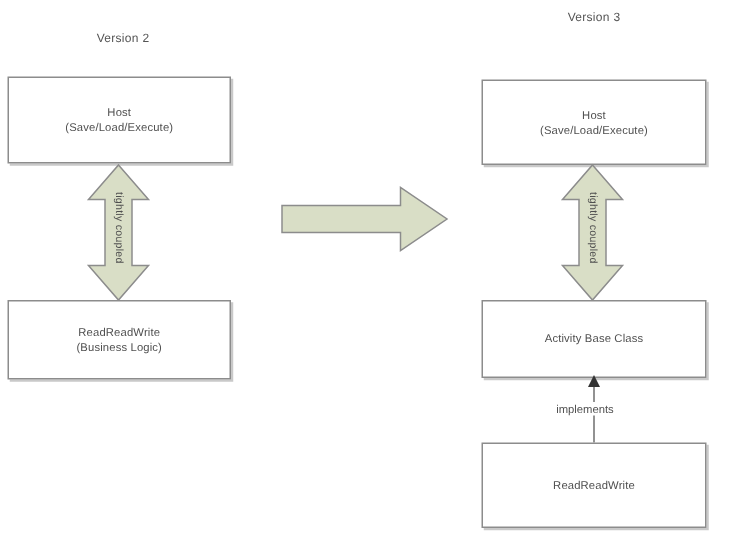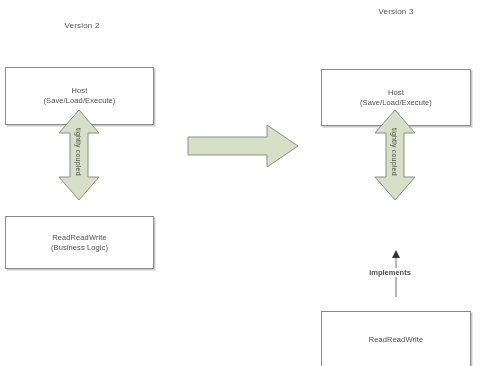--- a/index.html
+++ b/index.html
@@ -34,21 +34,20 @@
 
   .node-box {
     position: absolute;
     box-sizing: border-box;
     background: #ffffff;
     border: 1px solid #8c8c8c;
     box-shadow: 1.5px 1.5px 0 0 #c9c9c9;
     display: flex;
     align-items: center;
     justify-content: center;
-    margin-top: 16px;
   }
   .node-label {
     font-size: 7.5px;
     line-height: 10px;
     text-align: center;
     color: #4f4f4f;
     white-space: pre-line;
     letter-spacing: 0.1px;
   }
 
@@ -101,21 +100,20 @@
   #implements-label {
     position: absolute;
     left: 352px;
     top: 268px;
     width: 76px;
     text-align: center;
     font-size: 7.5px;
     color: #4f4f4f;
     background: #ffffff;
     white-space: nowrap;
-    font-weight: bold;
   }
 </style>
 </head>
 <body>
 
 <div class="canvas">
 
   <div class="col-title" id="title-v2">Version 2</div>
 
   <div class="col-title" id="title-v3">Version 3</div>
@@ -148,20 +146,23 @@
 (Save/Load/Execute)</div>
   </div>
 
   <div class="vert-arrow" id="arrow-v3-coupling">
     <svg viewBox="0 0 44 92" xmlns="http://www.w3.org/2000/svg">
       <polygon points="22,1 42,24 31,24 31,68 42,68 22,91 2,68 13,68 13,24 2,24" fill="#d9dec6" stroke="#8c8c8c" stroke-width="1"></polygon>
     </svg>
   </div>
   <div class="coupling-text" id="coupling-text-v3">tightly coupled</div>
 
+  <div class="node-box" id="box-v3-activity">
+    <div class="node-label">Activity Base Class</div>
+  </div>
 
   <div id="implements-connector">
     <svg viewBox="0 0 32 48" xmlns="http://www.w3.org/2000/svg">
       <line x1="16" y1="47" x2="16" y2="6" stroke="#6e6e6e" stroke-width="1"></line>
       <polygon points="16,0 20,8 12,8" fill="#333333"></polygon>
     </svg>
   </div>
 
   <div id="implements-label">implements</div>
 

